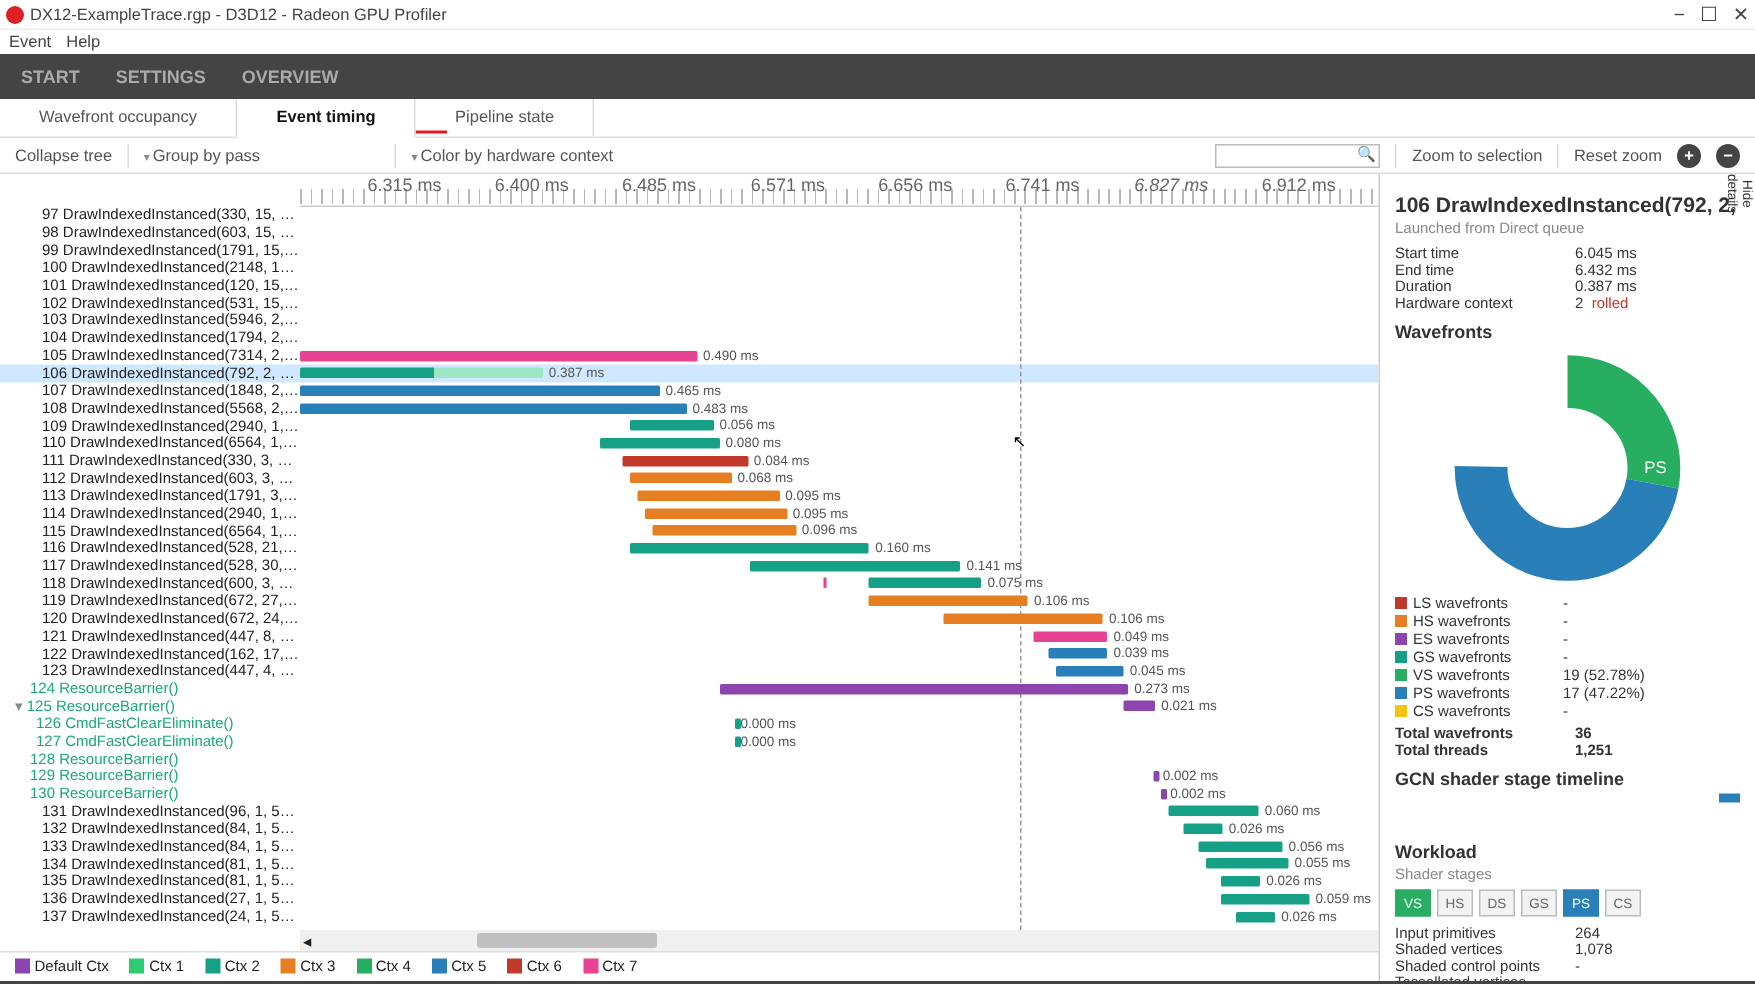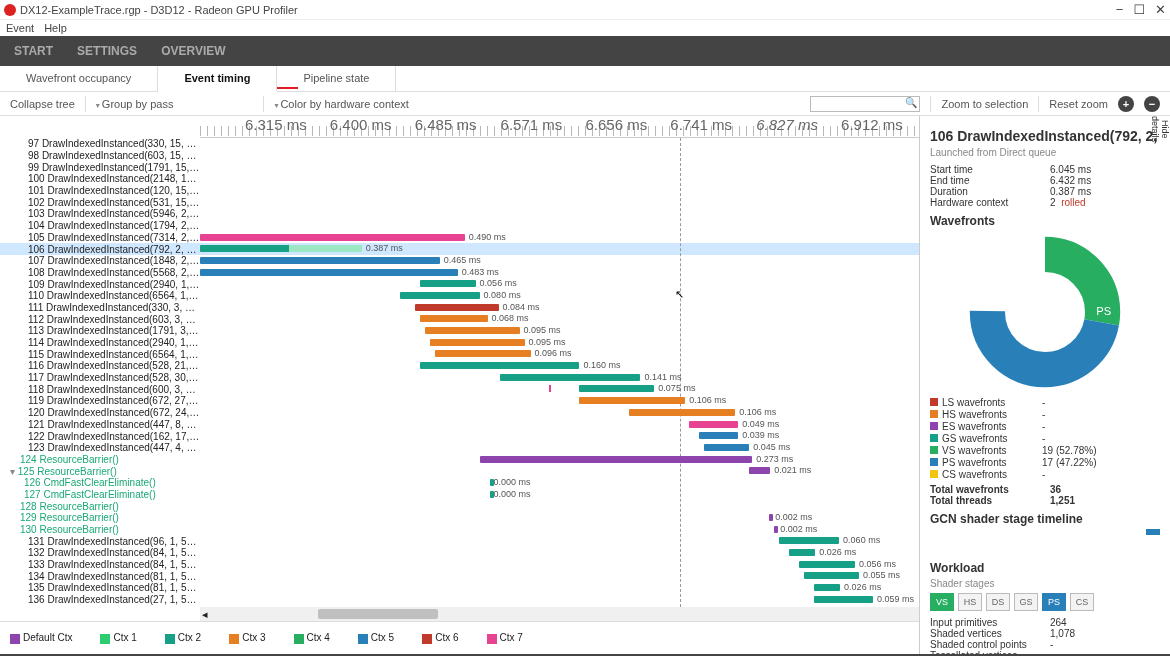--- a/index.html
+++ b/index.html
@@ -15,37 +15,37 @@
   .subtabs div { padding: 6px 26px; border-right:1px solid #ddd; cursor:pointer; color:#555; }
   .subtabs .active { font-weight:600; color:#111; background:#fff; border-bottom:1px solid #fff; margin-bottom:-1px;}
   .toolbar { height:24px; display:flex; align-items:center; gap:10px; padding: 0 10px; border-bottom:1px solid #ddd; font-size:11px; color:#555;}
   .toolbar .sep { width:1px; height:16px; background:#ddd; }
   .toolbar input.search { width:110px; height:16px; border:1px solid #bbb; padding:0 16px 0 4px; font-size:11px; }
   .toolbar .searchwrap { position:relative; margin-left:auto;}
   .toolbar .searchwrap .mag { position:absolute; right:3px; top:1px; font-size:10px; color:#888;}
   .toolbar .circlebtn { width:16px;height:16px; border-radius:50%; background:#444; color:#fff; display:flex; align-items:center; justify-content:center; font-size:11px; font-weight:bold; cursor:pointer;}
   .content { display:flex; height: 538px; }
   .chartcol { flex:1; display:flex; flex-direction:column; overflow:hidden; border-right:1px solid #ccc;}
-  .ruler { height:22px; position:relative; font-size:15px; color:#666; border-bottom:1px solid #ccc; margin-left:200px;}
+  .ruler { height:22px; position:relative; font-size:12px; color:#666; border-bottom:1px solid #ccc; margin-left:200px;}
   .ruler .tick { position:absolute; top:0;}
   .ruler .tickmarks { position:absolute; top:10px; left:0; right:0; height:10px; background: repeating-linear-gradient(to right, #888 0 1px, transparent 1px 7px); opacity:.6;}
   .rows { flex:1; overflow:hidden; position:relative;}
   .row { height:11.7px; display:flex; align-items:center; font-size:10px; white-space:nowrap; }
   .row .lbl { width:200px; padding-left:28px; overflow:hidden; text-overflow:ellipsis; color:#222;}
   .row .bar-area { flex:1; position:relative; height:100%;}
   .row .bar { position:absolute; top:2px; height:7px; border-radius:1px;}
   .row .barlbl { position:absolute; font-size:9px; color:#555; top:0;}
   .row.sel { background: linear-gradient(to right, #cfe8ff 0 100%); }
   .row.rb .lbl { color:#19a974; padding-left:20px;}
   .row.rb2 .lbl { color:#19a974; padding-left:24px;}
   .cursorline { position:absolute; top:0; bottom:0; width:1px; border-left:1px dashed #999; left:680px; pointer-events:none;}
   .cursorptr { position:absolute; left:675px; top:150px; font-size:11px; color:#000; pointer-events:none;}
   .hscroll { height:14px; background:#f0f0f0; display:flex; align-items:center; margin-left:200px; }
   .hscroll .thumb { height:10px; width:120px; background:#c0c0c0; margin-left:110px; border-radius:2px;}
-  .legend { height:33px; display:flex; align-items:center; gap:28px; padding:0 10px; font-size:10px; border-top:1px solid #ddd;}
+  .legend { height:20px; display:flex; align-items:center; gap:14px; padding:0 10px; font-size:10px; border-top:1px solid #ddd;}
   .legend .sw { width:10px; height:10px; display:inline-block; vertical-align:middle; margin-right:3px;}
   .statusbar { height:14px; background:#444; color:#ddd; font-size:10px; padding: 0 6px; display:flex; align-items:center;}
   .side { width:250px; padding: 6px 10px; overflow:hidden; font-size:10px; color:#333; position:relative;}
   .side h4 { font-size:12px; font-weight:700; margin: 6px 0 3px;}
   .side .kv { display:flex; }
   .side .kv .k { width:120px;}
   .side .kv .v { flex:1;}
   .donut { width:160px; height:160px; margin: 4px auto; position:relative;}
   .legend2 .item { display:flex; align-items:center; height:12px;}
   .legend2 .sw { width:8px; height:8px; margin-right:4px;}

